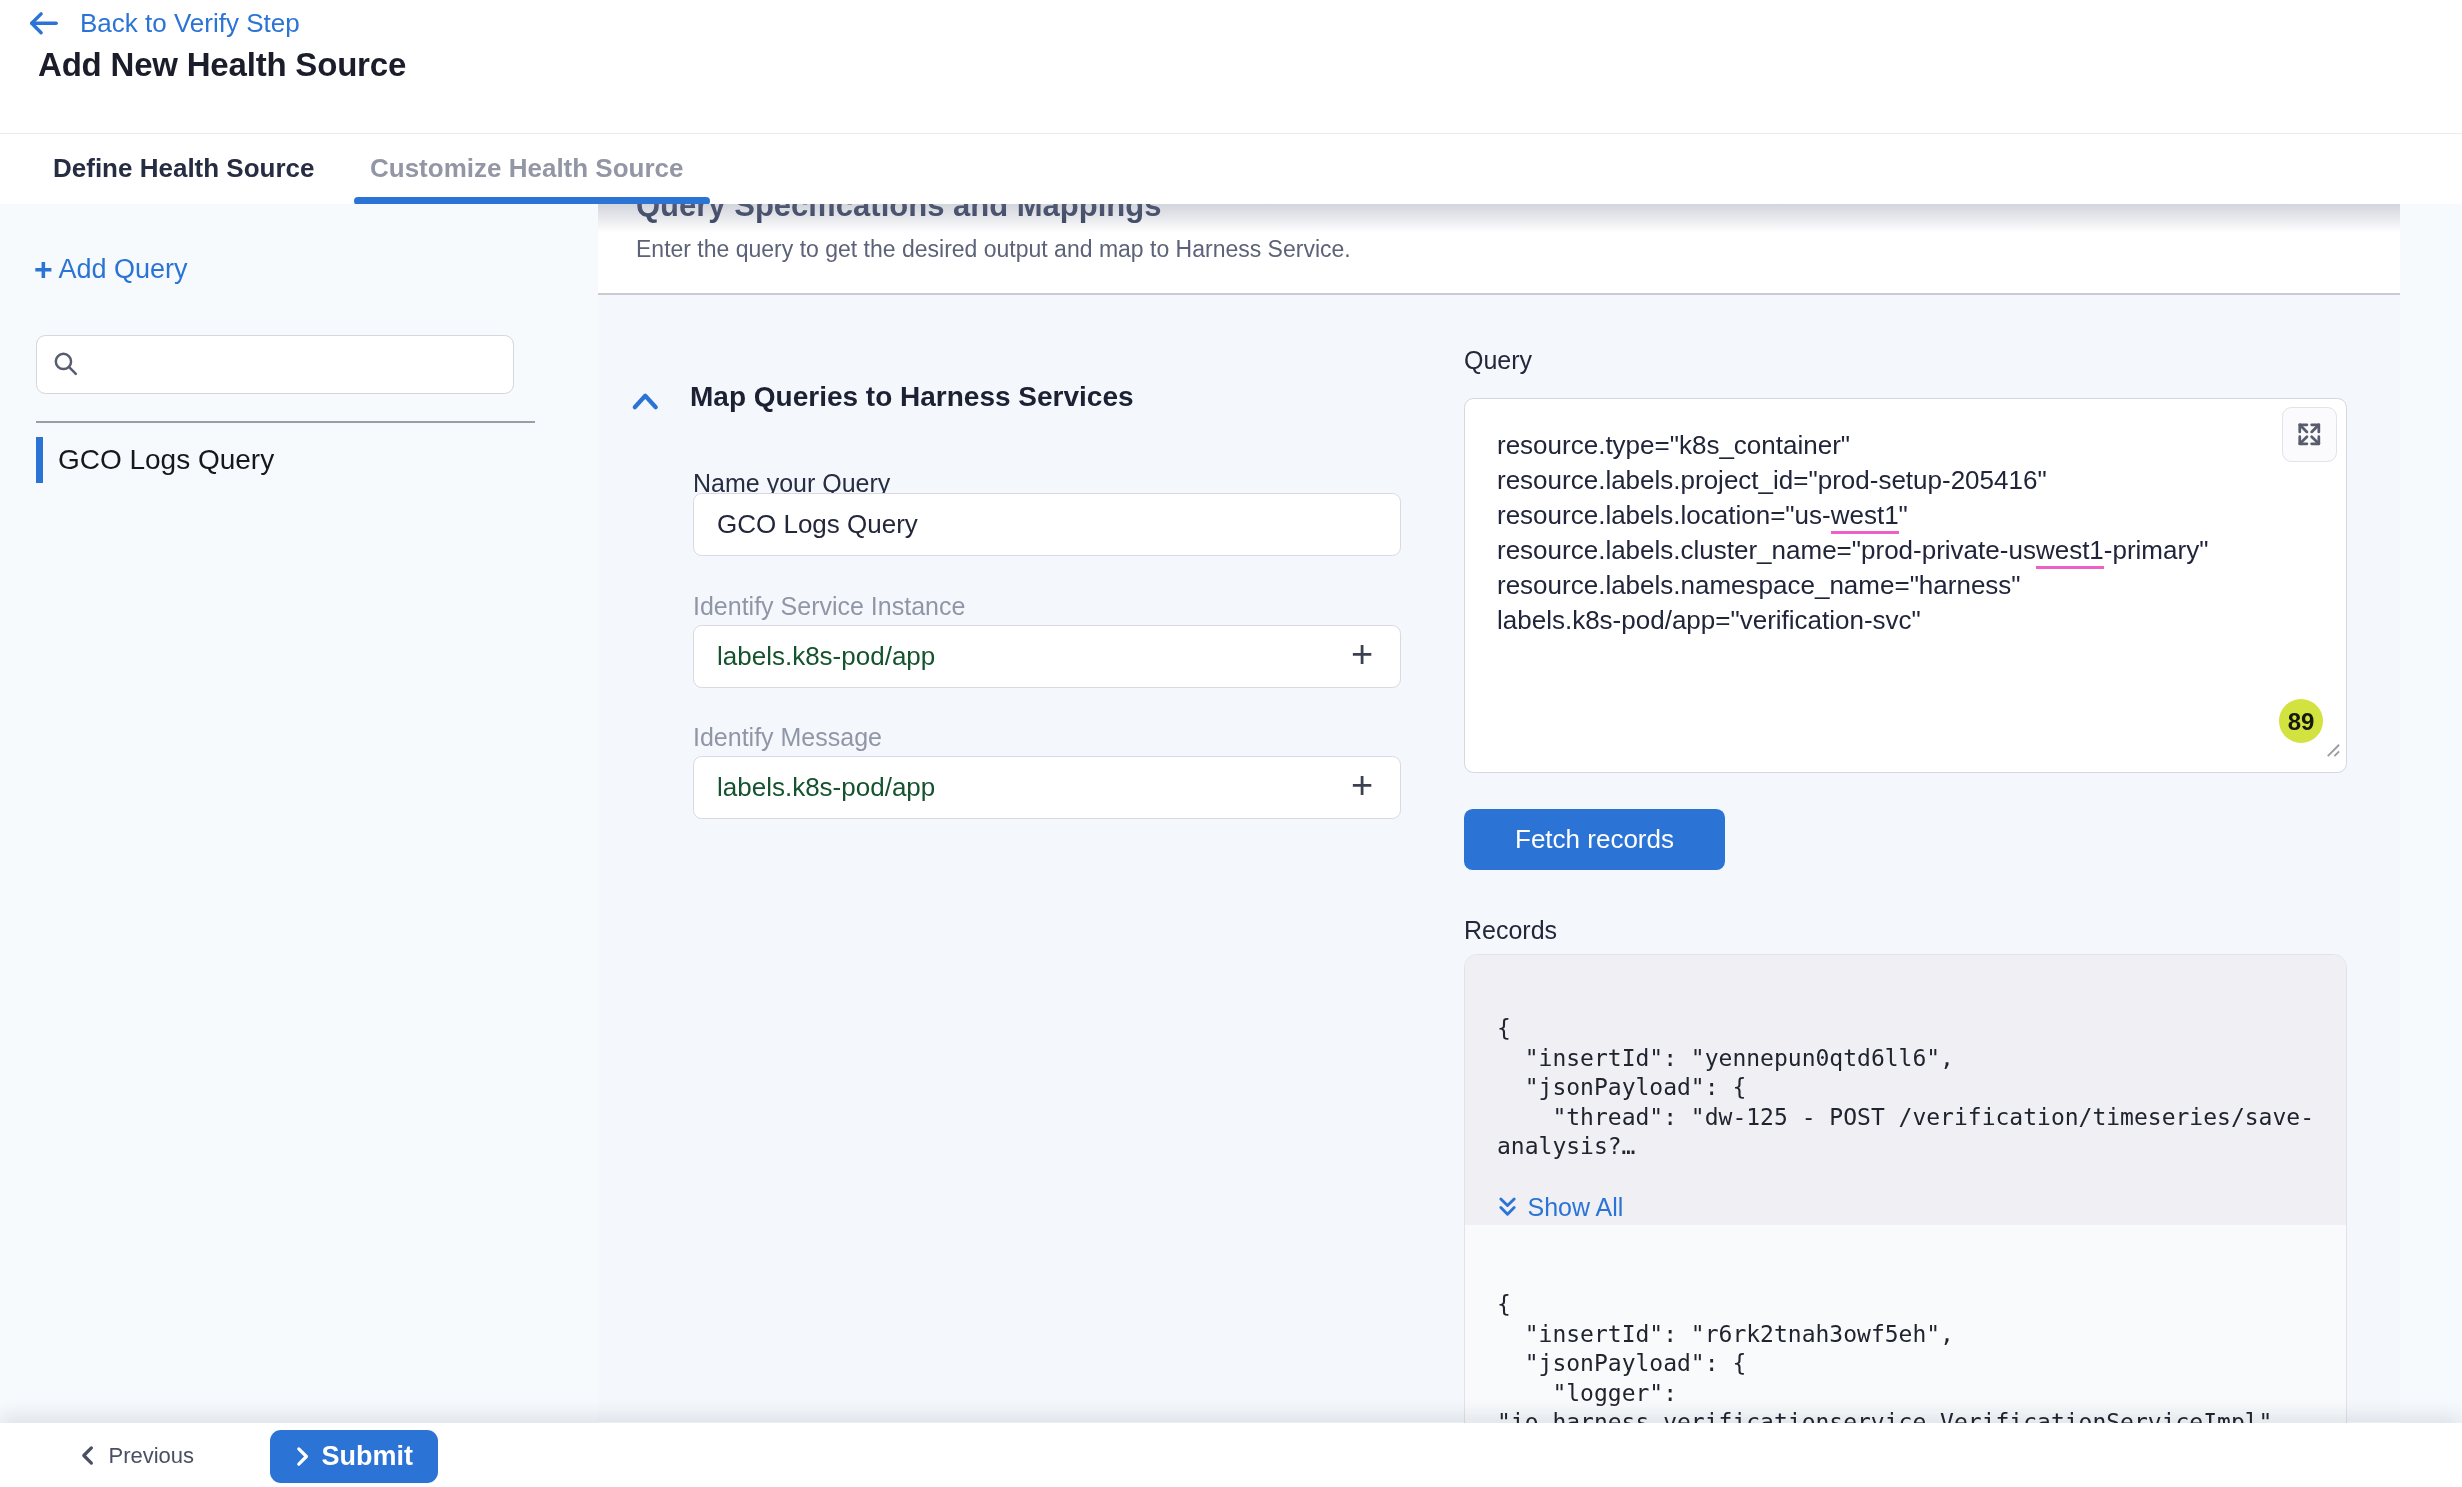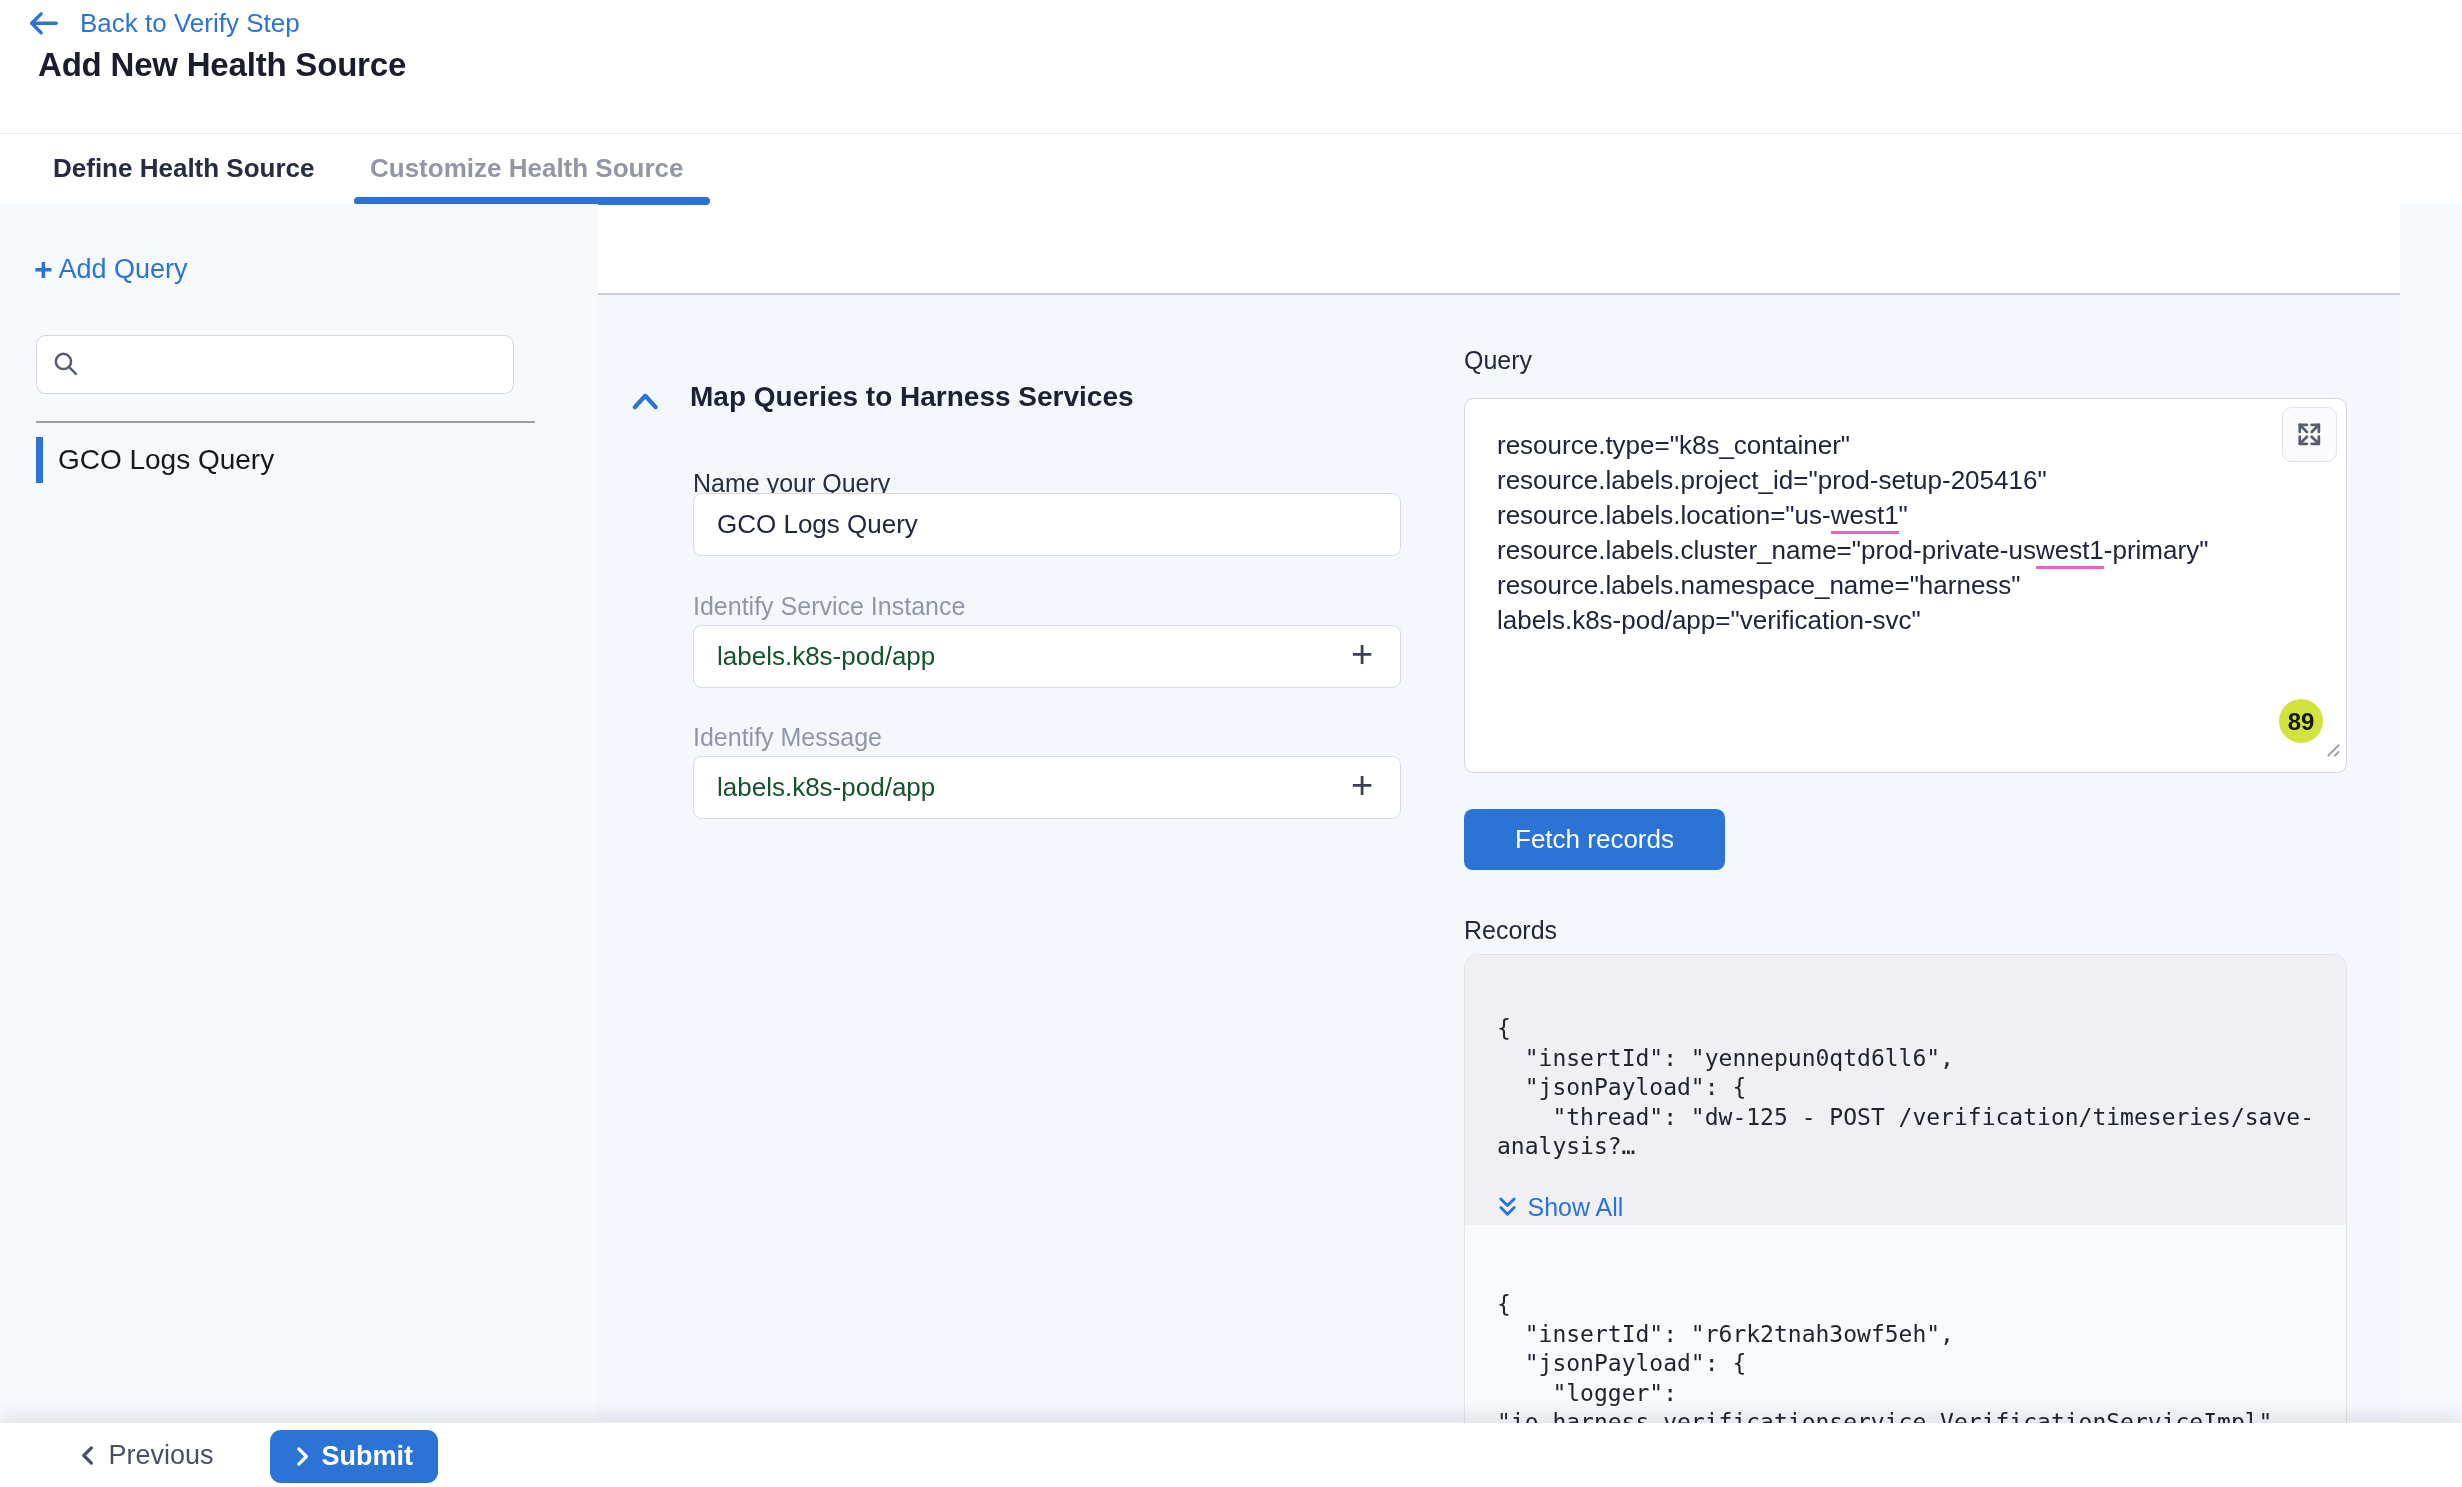--- a/index.html
+++ b/index.html
@@ -58,21 +58,21 @@
   .fetch-btn { position:absolute; left:866px; top:514px; width:261px; height:61px; background:var(--accent); border:none; border-radius:8.6px; color:#fff; font-size:26px; font-weight:500; font-family:"Liberation Sans",sans-serif; cursor:pointer; }
   
   .records-label { position:absolute; left:866px; top:621px; font-size:25px; color:#22283a; }
   .records-box { position:absolute; left:866px; top:659px; width:883px; height:470px; background:#f8fafc; border:1.9px solid #e1e2e9; border-radius:13.3px 13.3px 0 0; overflow:hidden; }
   .rec-block1 { height:270px; background:#efeff4; padding:59px 32px 0 32px; }
   .rec-lines { font-family:"DejaVu Sans Mono", monospace; font-size:23px; line-height:29.5px; color:#20242f; white-space:pre-wrap; }
   .show-all { margin-top:31px; display:flex; align-items:center; gap:9.5px; color:var(--accent); font-size:25px; font-weight:500; cursor:pointer; width:fit-content; }
   .rec-block2 { margin-top:65px; padding:0 32px; }
   
   .footer { position:absolute; left:0; top:1423px; width:100%; height:65px; background:#fff; box-shadow:0 -9.5px 17px rgba(30,40,70,0.10); }
-  .prev-link { position:absolute; left:80px; top:0; height:65px; display:flex; align-items:center; gap:13.3px; color:#4a4f63; font-size:27px; font-weight:500; cursor:pointer; }
+  .prev-link { position:absolute; left:80px; top:0; height:65px; display:flex; align-items:center; gap:13.3px; color:#4a4f63; font-size:22px; font-weight:500; cursor:pointer; }
   .submit-btn { position:absolute; left:270px; top:6.7px; height:53px; padding:0 25px; background:var(--accent); border:none; border-radius:11px; color:#fff; font-size:27px; font-weight:600; font-family:"Liberation Sans",sans-serif; display:flex; align-items:center; gap:11.4px; cursor:pointer; }
 </style>
 </head>
 <body>
 
 <div class="app" style="--accent: #2b74d6; --badge: #d2e23e; --spell: #ef5fc8;">
 
   <div class="header">
     <div class="back-link">
       <svg width="32" height="28.6" viewBox="0 0 34 30">
@@ -102,20 +102,25 @@
       </svg>
       <input type="text" value="" style="">
     </div>
     <div class="sidebar-divider"></div>
     <div class="query-item">
       <div class="bar"></div>
       <div class="q-label">GCO Logs Query</div>
     </div>
   </div>
 
+  <div class="main-band">
+    <h2>Query Specifications and Mappings</h2>
+    <div class="subtitle">Enter the query to get the desired output and map to Harness Service.</div>
+    <div class="band-fade"></div>
+  </div>
   <div class="band-divider"></div>
   <div class="right-strip"></div>
 
   <div class="panel">
 
     <div class="collapse-btn">
       <svg width="30.5" height="23" viewBox="0 0 32 24">
         <polyline points="5,18 16,6 27,18" fill="none" stroke="#2b74d6" stroke-width="4.4" stroke-linecap="round" stroke-linejoin="round"></polyline>
       </svg>
     </div>

